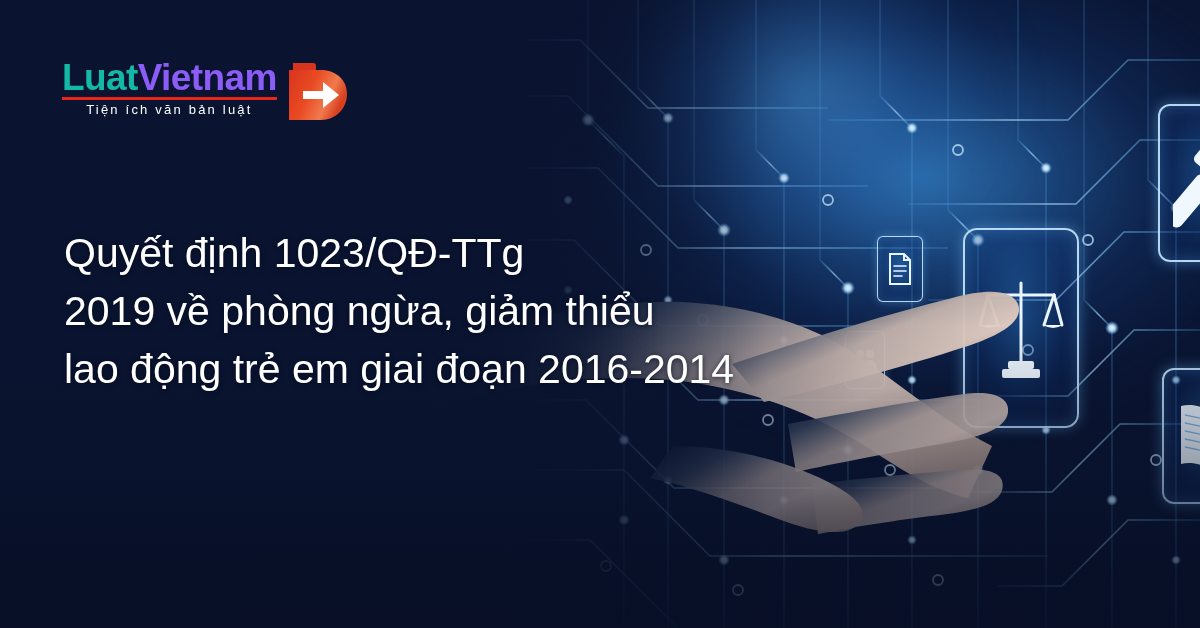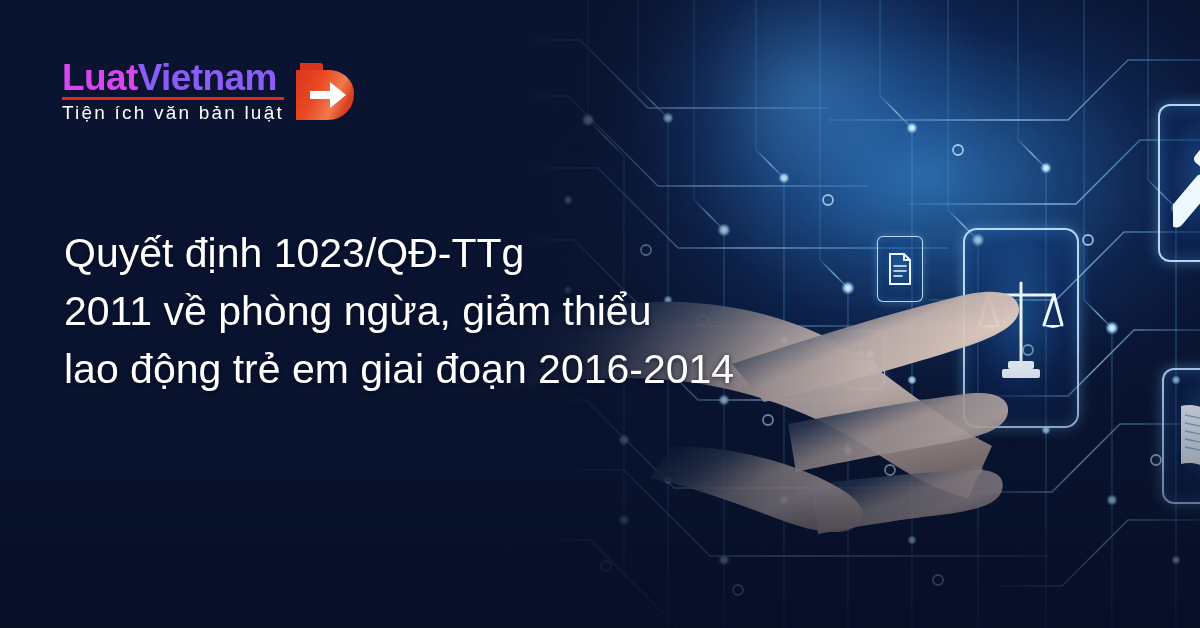--- a/index.html
+++ b/index.html
@@ -138,31 +138,31 @@
   }
   .logo-text-block { position: relative; padding-top: 2px; }
   .logo-wordmark {
     font-family: "Liberation Sans", sans-serif;
     font-weight: 700;
     font-size: 37px;
     line-height: 0.98;
     letter-spacing: -0.6px;
     white-space: nowrap;
   }
-  .logo-luat { color: #d946ef; }
+  .logo-luat { color: #14b8a6; }
   .logo-vietnam { color: #8b5cf6; }
   .logo-rule {
     height: 3px;
     background: #e8241c;
     margin: 1px 0 2px 0;
     width: 100%;
   }
   .logo-tagline {
     font-family: "Liberation Sans", sans-serif;
-    font-size: 19px;
+    font-size: 13px;
     color: #ffffff;
     letter-spacing: 2.2px;
     white-space: nowrap;
     text-align: center;
   }
   .logo-mark { width: 62px; height: 64px; margin-top: 2px; }
   .logo-mark svg { display: block; }
 
   
   .headline {
@@ -409,17 +409,17 @@
         </defs>
         <path d="M6 3 H26 A3 3 0 0 1 29 6 V10 H6 Z" fill="#d8341f"></path>
         <path d="M2 10 H34 C49 10 60 20 60 34 C60 48 49 60 34 60 H2 Z" fill="url(#folderGrad)"></path>
         <path d="M16 31 H36 V22 L52 35 L36 48 V39 H16 Z" fill="#ffffff"></path>
       </svg>
     </div>
   </div>
 
   <div class="headline">
     <div class="headline-line">Quyết định 1023/QĐ-TTg</div>
-    <div class="headline-line">2011 về phòng ngừa, giảm thiểu</div>
+    <div class="headline-line">2019 về phòng ngừa, giảm thiểu</div>
     <div class="headline-line">lao động trẻ em giai đoạn 2016-2014</div>
   </div>
 
 </div>
 
 </body></html>

